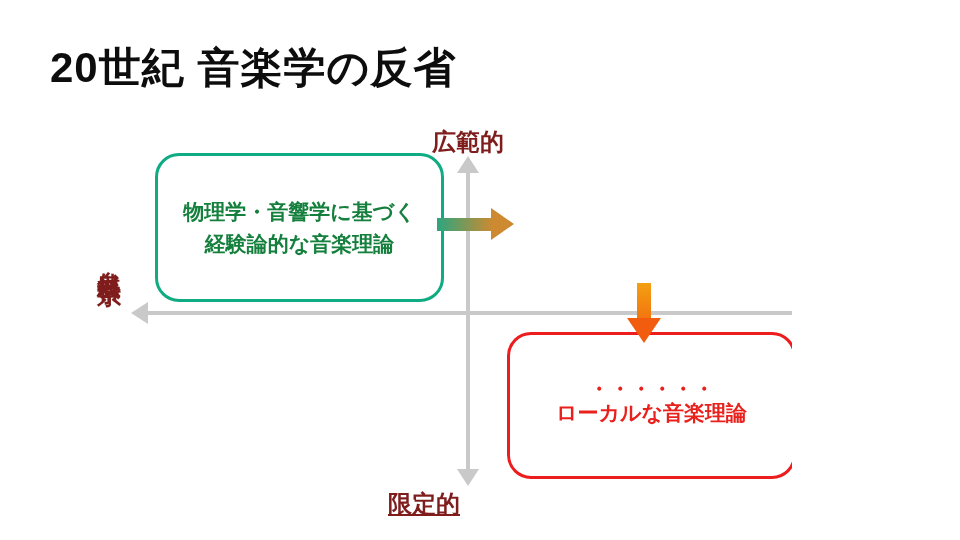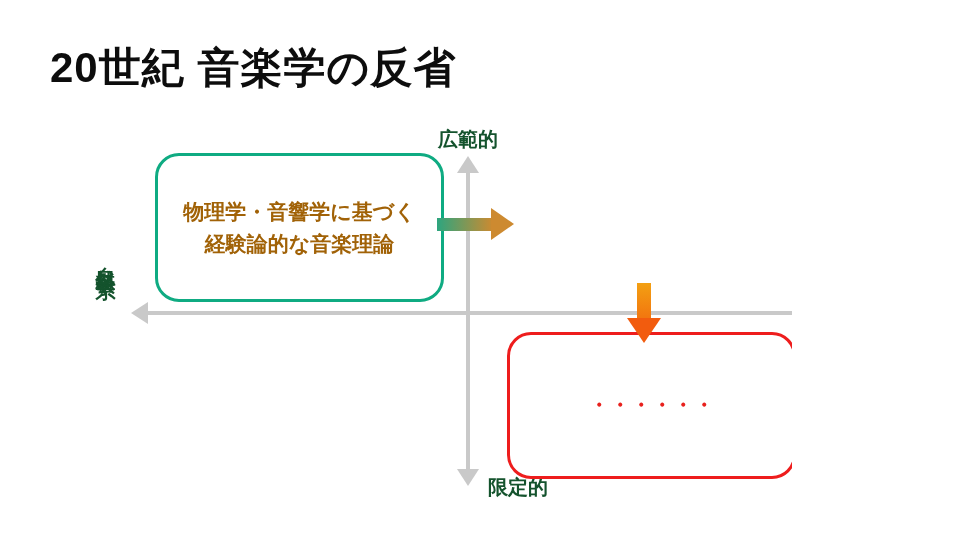--- a/index.html
+++ b/index.html
@@ -12,32 +12,32 @@
   
   .axis{position:absolute;background:#c9c9c9;z-index:1;}
   .axis-v{left:466px;top:170px;width:4px;height:302px;}
   .axis-h{left:148px;top:311px;width:660px;height:4px;}
   .tri{position:absolute;width:0;height:0;z-index:1;}
   .tri-up{left:457px;top:156px;border-left:11px solid transparent;border-right:11px solid transparent;border-bottom:17px solid #c9c9c9;}
   .tri-down{left:457px;top:469px;border-left:11px solid transparent;border-right:11px solid transparent;border-top:17px solid #c9c9c9;}
   .tri-left{left:131px;top:302px;border-top:11px solid transparent;border-bottom:11px solid transparent;border-right:17px solid #c9c9c9;}
   .tri-right{left:806px;top:302px;border-top:11px solid transparent;border-bottom:11px solid transparent;border-left:17px solid #c9c9c9;}
 
-  .axis-label{position:absolute;color:#14532d;font-size:20px;font-weight:bold;z-index:1;}
+  .axis-label{position:absolute;color:#7f1d1d;font-size:24px;font-weight:bold;z-index:1;}
   .label-top{left:388px;top:126px;width:160px;text-align:center;}
-  .label-bottom{left:388px;top:474px;width:160px;text-align:right;}
+  .label-bottom{left:388px;top:488px;width:160px;text-align:left;text-decoration:underline;}
   .label-vert{writing-mode:vertical-rl;text-orientation:upright;letter-spacing:3px;}
   .label-left{left:93px;top:251px;}
   .label-right{left:823px;top:219px;}
 
   
   .tbox{position:absolute;background:#ffffff;border-radius:24px;z-index:2;
         display:flex;flex-direction:column;align-items:center;justify-content:center;
         font-weight:bold;font-size:21px;line-height:32px;text-align:center;}
-  .box-natural{left:155px;top:153px;width:283px;height:143px;border:3px solid #0fab82;color:#a16207;}
+  .box-natural{left:155px;top:153px;width:283px;height:143px;border:3px solid #0fab82;color:#15803d;}
   .box-empirical{left:511px;top:153px;width:279px;height:143px;border:3px solid #f2a312;color:#eda01e;}
   .box-local{left:507px;top:332px;width:283px;height:141px;border:3px solid #ee1d1d;color:#e8211d;}
   .l1wrap{display:inline-block;text-align:left;}
   .dots-row{height:15px;line-height:13px;font-size:21px;letter-spacing:0;}
 
   
   .arrow-part{position:absolute;z-index:3;}
   .harrow-body{left:437px;top:218px;width:56px;height:13px;background:linear-gradient(90deg,#2da57f,#cd8a30);}
   .harrow-head{left:491px;top:208px;width:0;height:0;border-top:16px solid transparent;border-bottom:16px solid transparent;border-left:23px solid #cd8a30;}
   .varrow-body{left:637px;top:283px;width:14px;height:36px;background:linear-gradient(180deg,#f3a012,#f2750f);}
@@ -65,20 +65,21 @@
   <div class="tbox box-natural">
     <div>物理学・音響学に基づく</div>
     <div>経験論的な音楽理論</div>
   </div>
 
 
   <div class="tbox box-local">
     <div class="l1wrap">
       <div class="dots-row">・・・・・・</div>
     </div>
+    <div>ローカルな音楽理論</div>
   </div>
 
   <div class="arrow-part harrow-body"></div>
   <div class="arrow-part harrow-head"></div>
   <div class="arrow-part varrow-body"></div>
   <div class="arrow-part varrow-head"></div>
 
 </div>
 
 </body></html>

